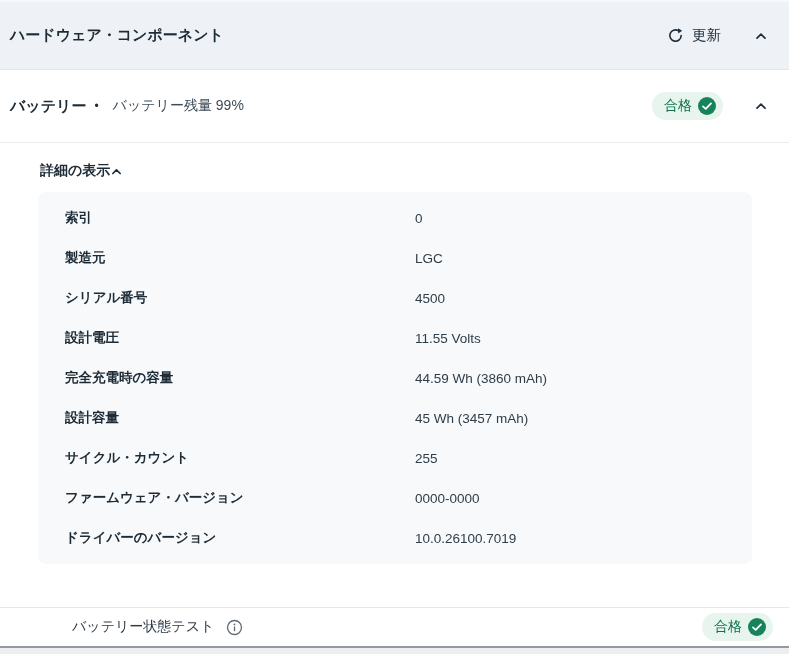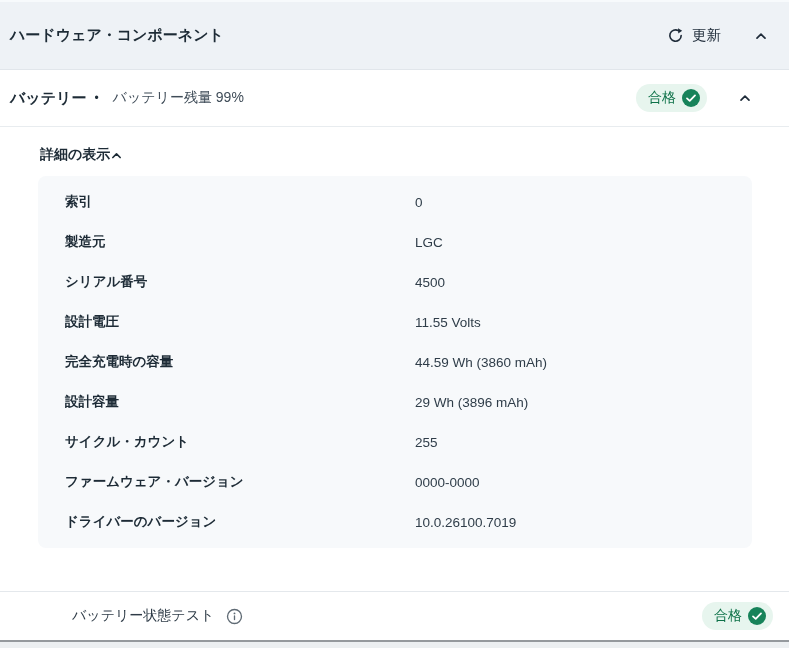--- a/index.html
+++ b/index.html
@@ -48,26 +48,26 @@
     border: none;
     cursor: pointer;
     padding: 4px;
     margin-left: 26px;
     display: inline-flex;
     align-items: center;
   }
 
   
   .battery-header {
-    height: 57px;
+    height: 73px;
     background: #ffffff;
     border-bottom: 1px solid #e8ecef;
     display: flex;
     align-items: center;
-    padding: 0 32px 0 10px;
+    padding: 0 16px 0 10px;
     flex: 0 0 auto;
   }
   .battery-left { flex: 1; display: flex; align-items: center; }
   .battery-name { font-size: 15px; font-weight: bold; color: #1d2b36; }
   .battery-bullet { font-size: 12px; color: #1d2b36; margin-left: 8px; }
   .battery-summary { font-size: 14px; color: #3f4c58; margin-left: 14px; }
 
   .badge {
     display: inline-flex;
     align-items: center;
@@ -220,21 +220,21 @@
         <span class="detail-value">11.55 Volts</span>
       </div>
 
       <div class="detail-row">
         <span class="detail-label">完全充電時の容量</span>
         <span class="detail-value">44.59 Wh (3860 mAh)</span>
       </div>
 
       <div class="detail-row">
         <span class="detail-label">設計容量</span>
-        <span class="detail-value">29 Wh (3896 mAh)</span>
+        <span class="detail-value">45 Wh (3457 mAh)</span>
       </div>
 
       <div class="detail-row">
         <span class="detail-label">サイクル・カウント</span>
         <span class="detail-value">255</span>
       </div>
 
       <div class="detail-row">
         <span class="detail-label">ファームウェア・バージョン</span>
         <span class="detail-value">0000-0000</span>

